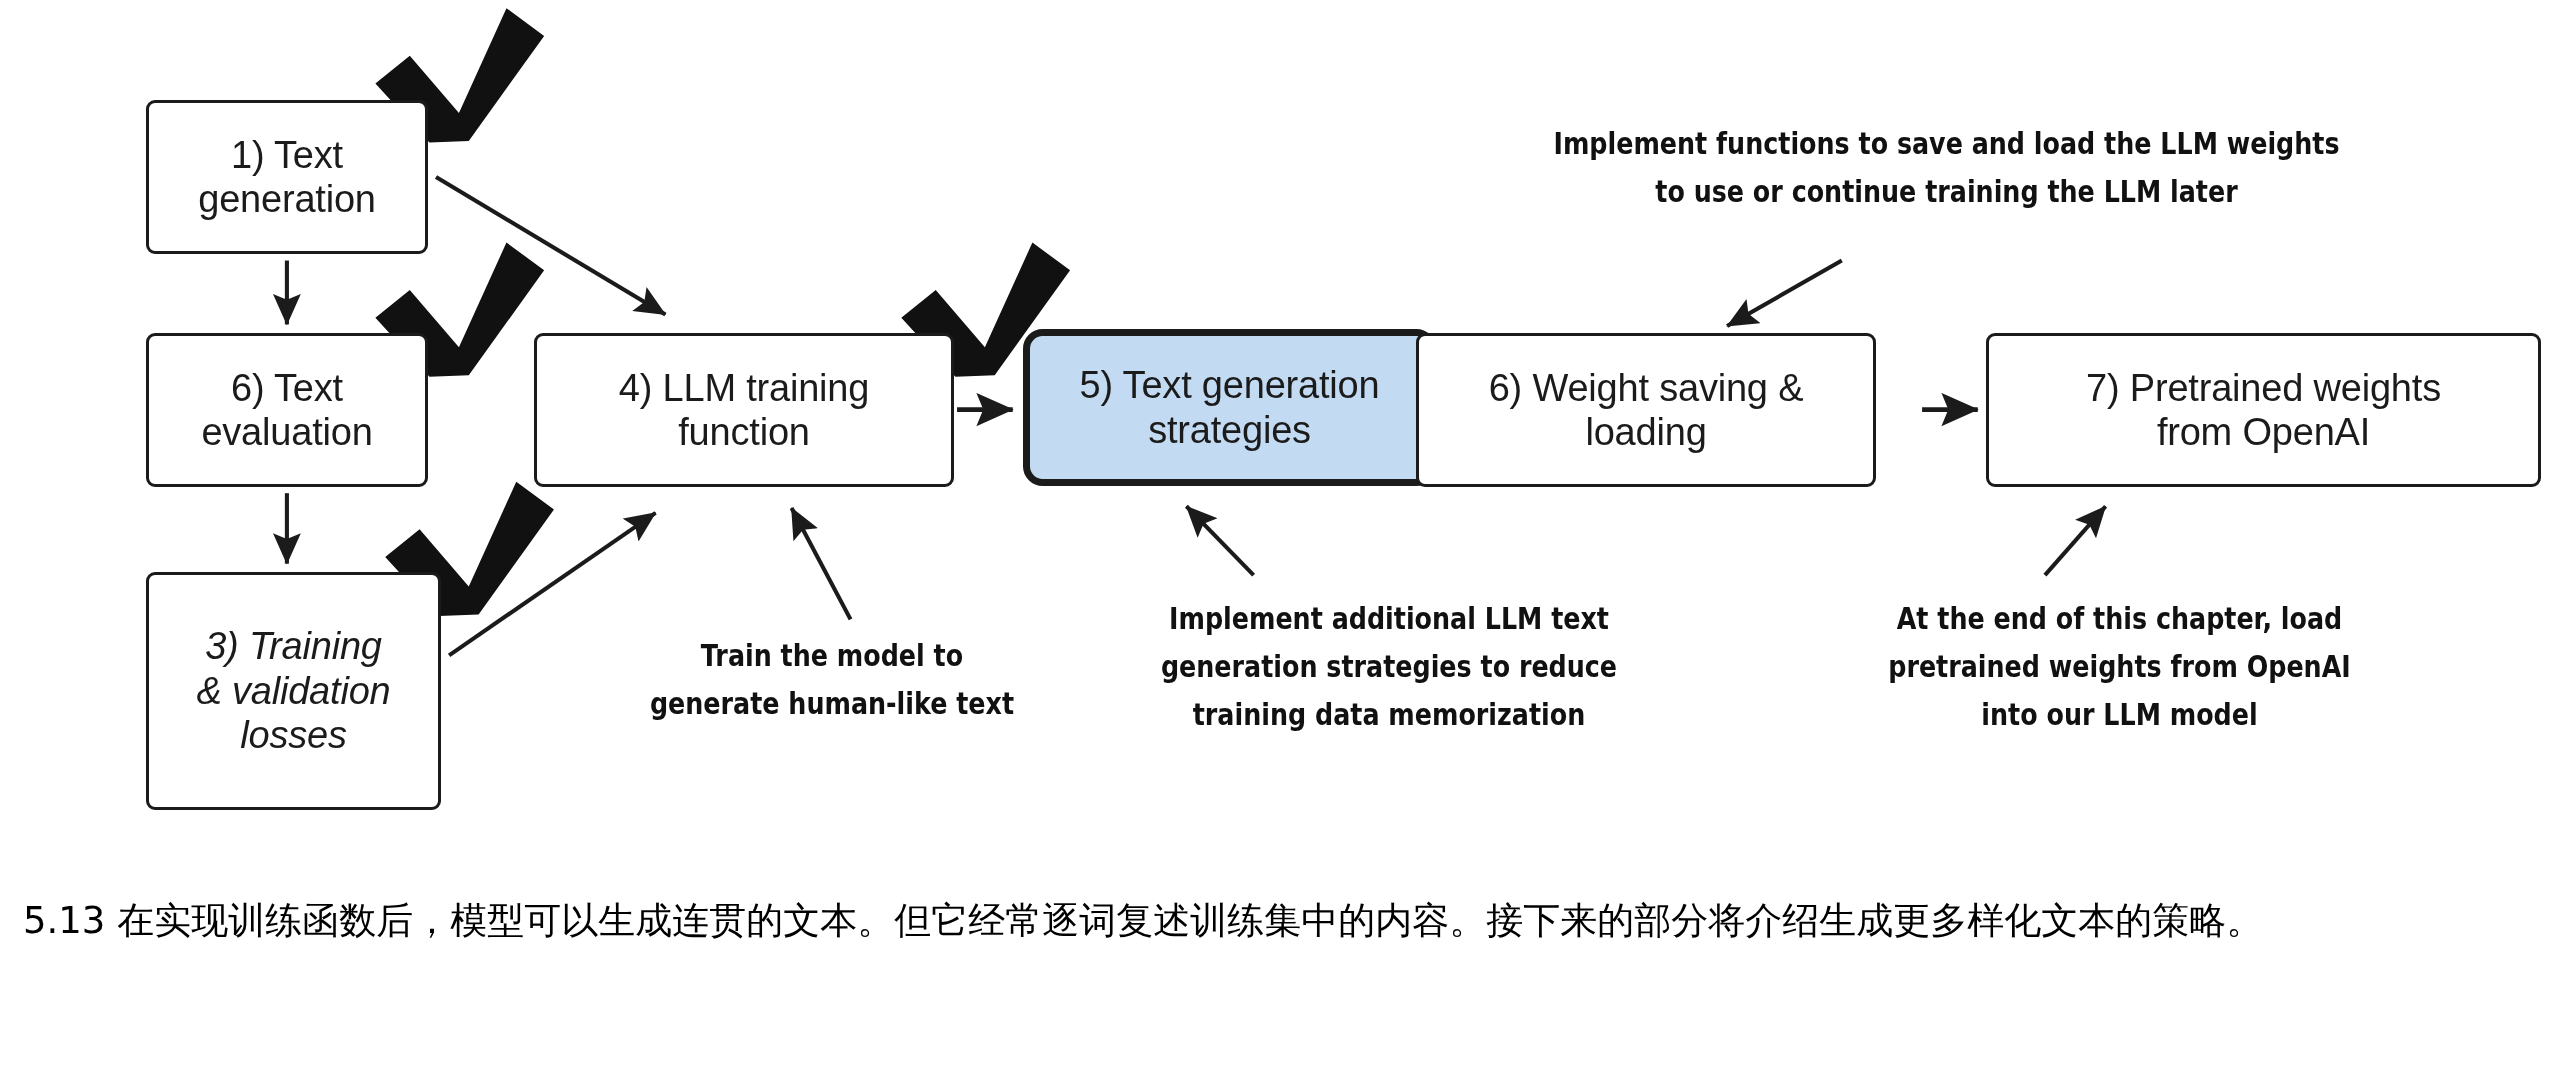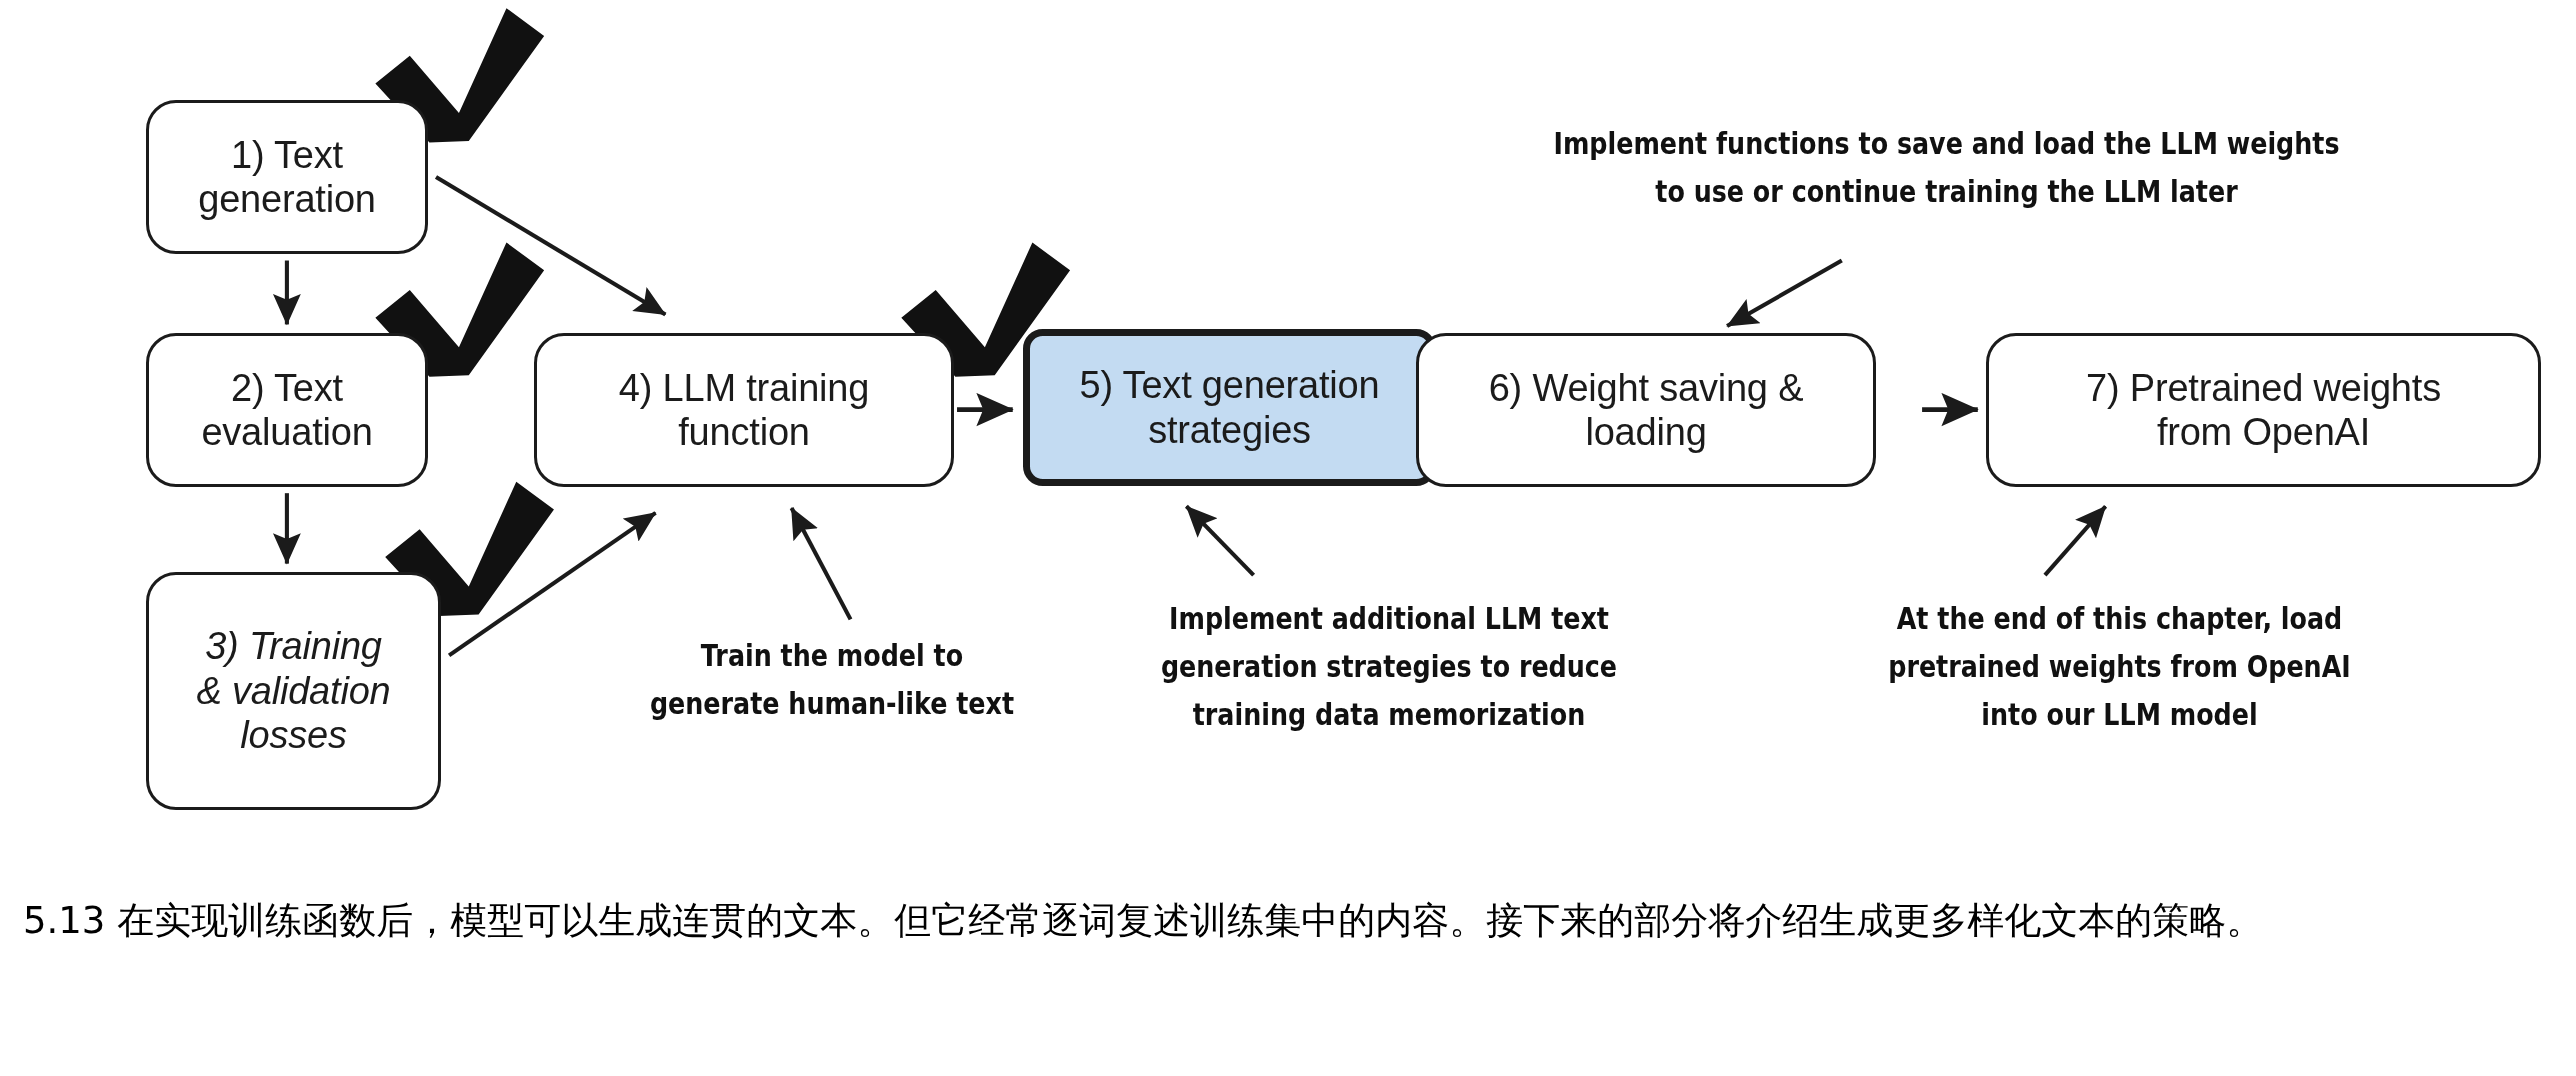--- a/index.html
+++ b/index.html
@@ -31,21 +31,21 @@
     height: 852px;
     pointer-events: none;
   }
 
   
   .flow-box {
     position: absolute;
     box-sizing: border-box;
     background: #ffffff;
     border: 3.3px solid #1b1b1b;
-    border-radius: 30px;
+    border-radius: 9px;
     display: flex;
     align-items: center;
     justify-content: center;
     text-align: center;
     color: #1b1b1b;
     font-size: 38px;
     line-height: 1.17;
     letter-spacing: -0.2px;
     padding: 4.9px 11.5px;
     white-space: pre-line;
@@ -135,21 +135,21 @@
       <path d="M470,680 L512,646 L572,716 L630,588 L676,622 L584,750 L536,752 z"></path>
     </g>
     <g fill="#111111">
       <path d="M1100,388 L1142,354 L1202,424 L1260,296 L1306,330 L1214,458 L1166,460 z"></path>
     </g>
   </svg>
 
   <div class="flow-box" id="box-1">1) Text
 generation</div>
 
-  <div class="flow-box" id="box-2">2) Text
+  <div class="flow-box" id="box-2">6) Text
 evaluation</div>
 
   <div class="flow-box" id="box-3">3) Training
 &amp; validation
 losses</div>
 
   <div class="flow-box" id="box-4">4) LLM training
 function</div>
 
   <div class="flow-box highlighted" id="box-5">5) Text generation

